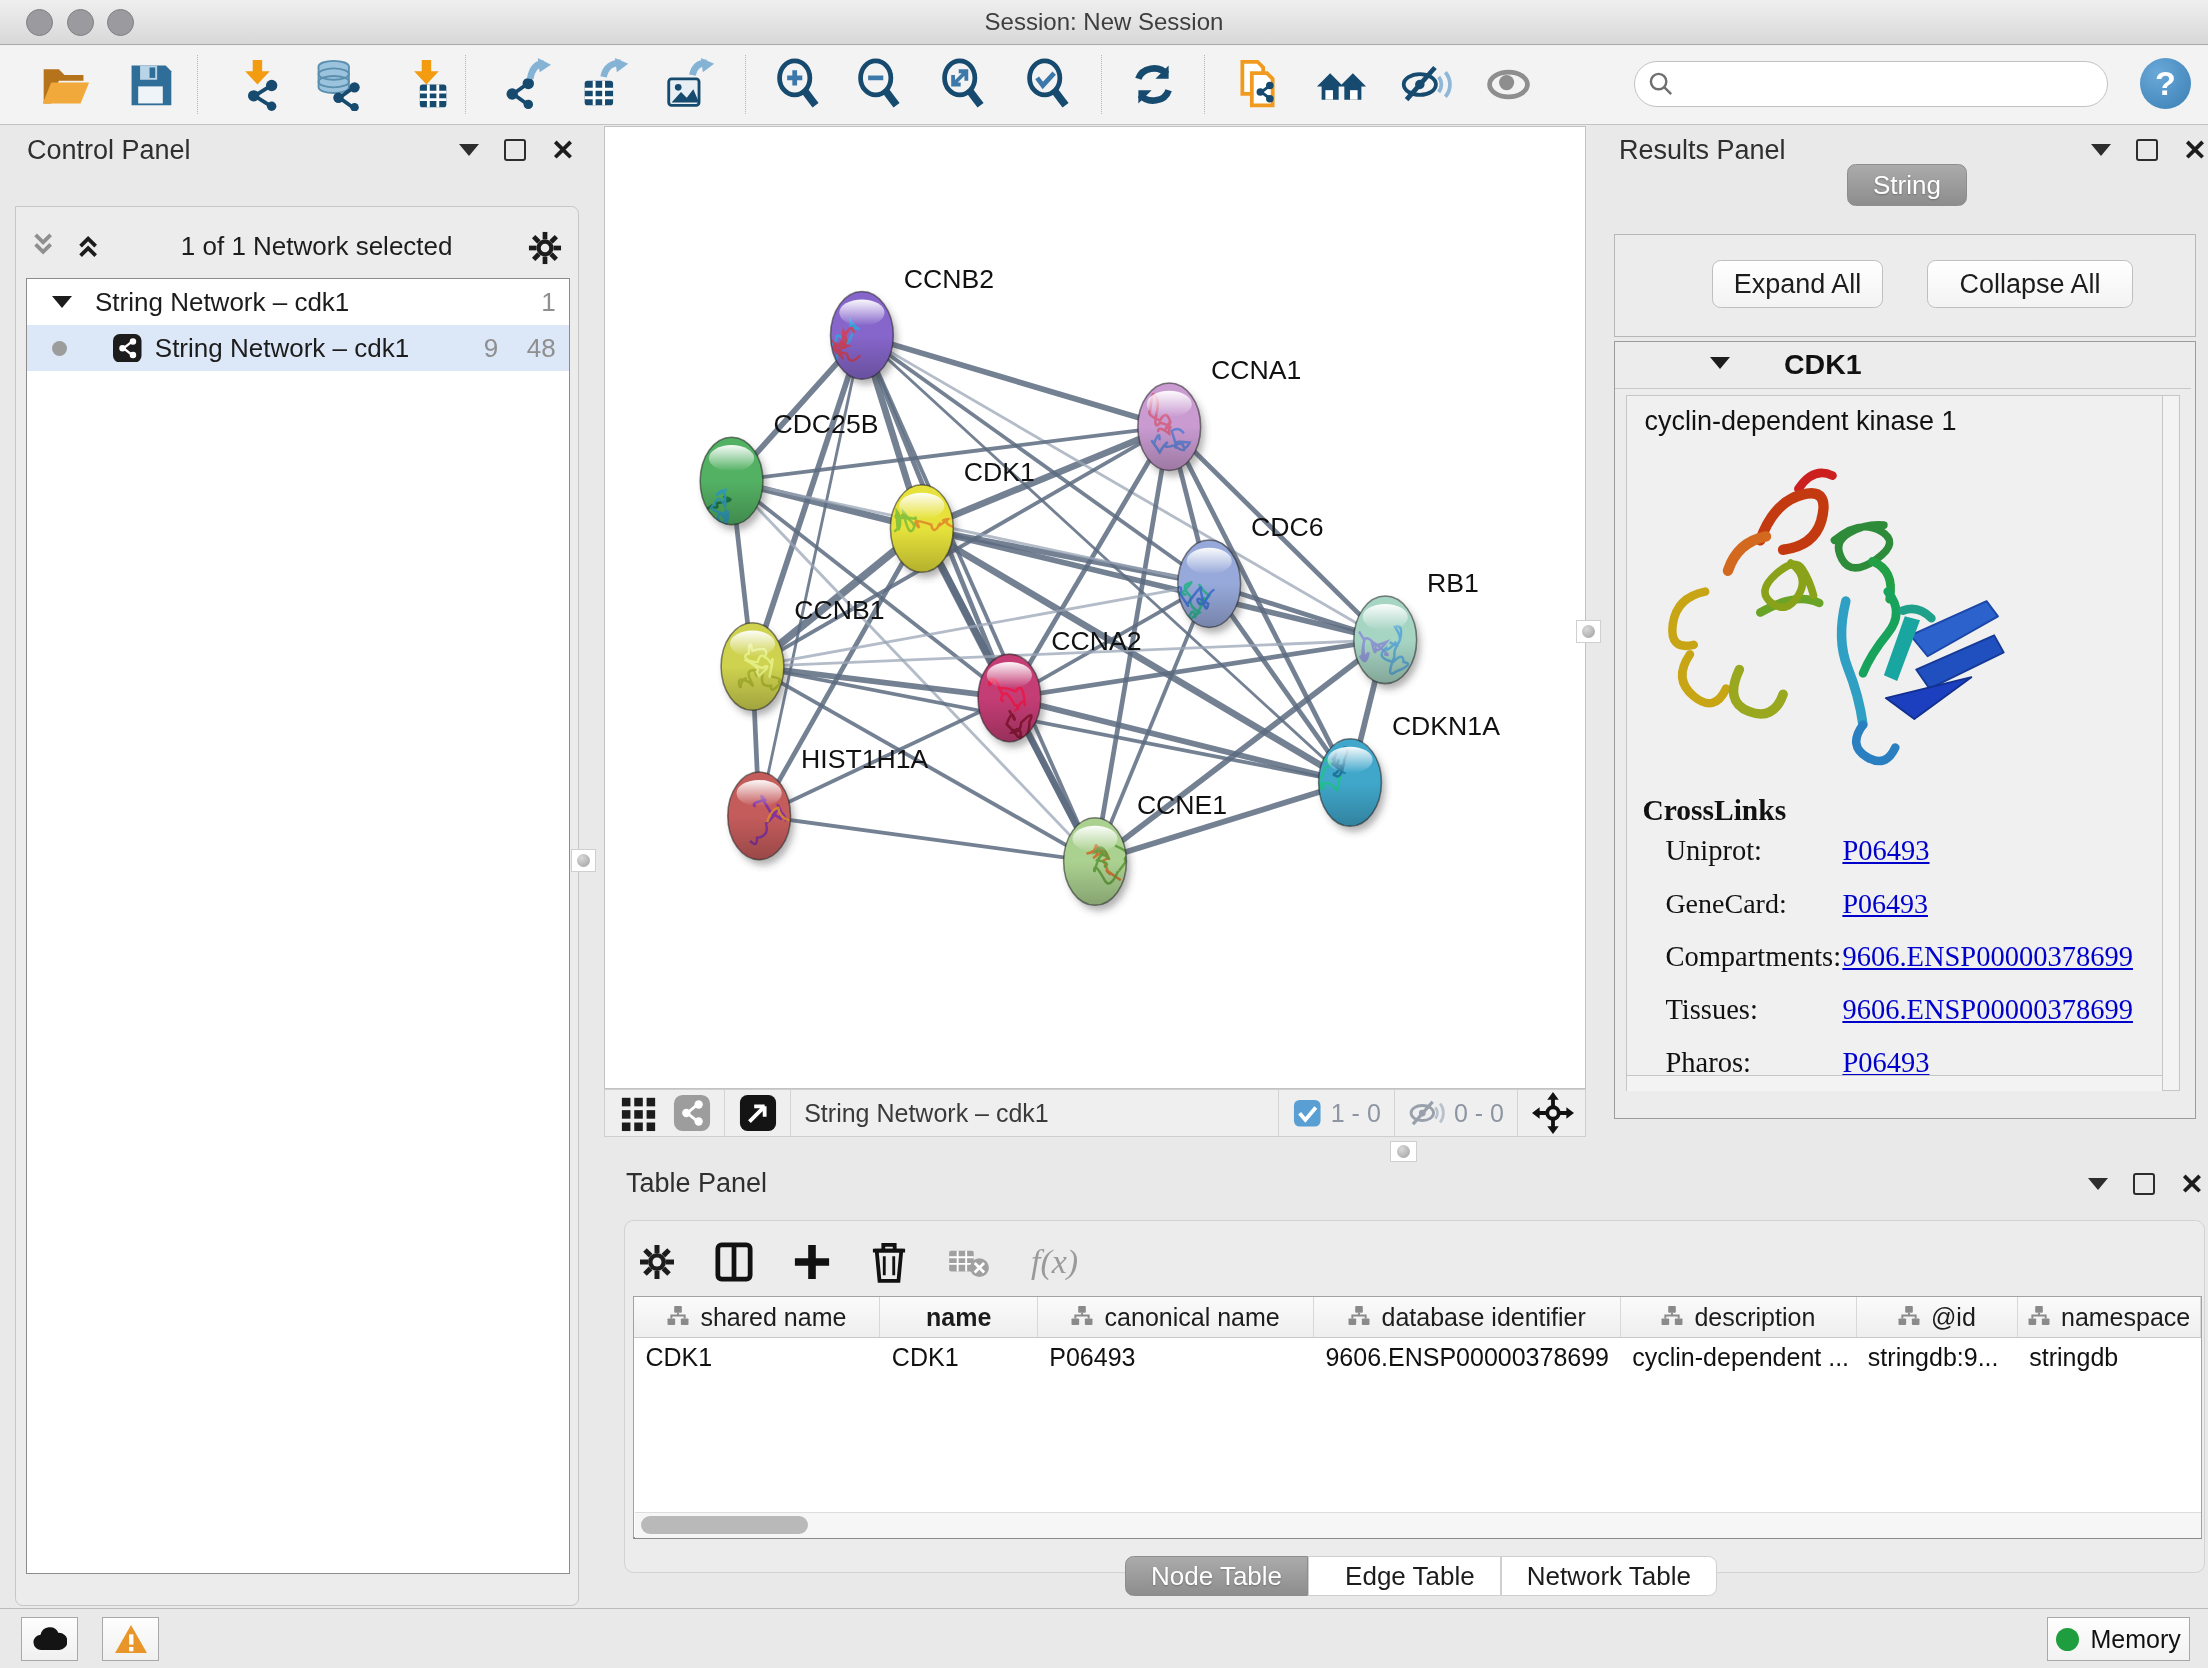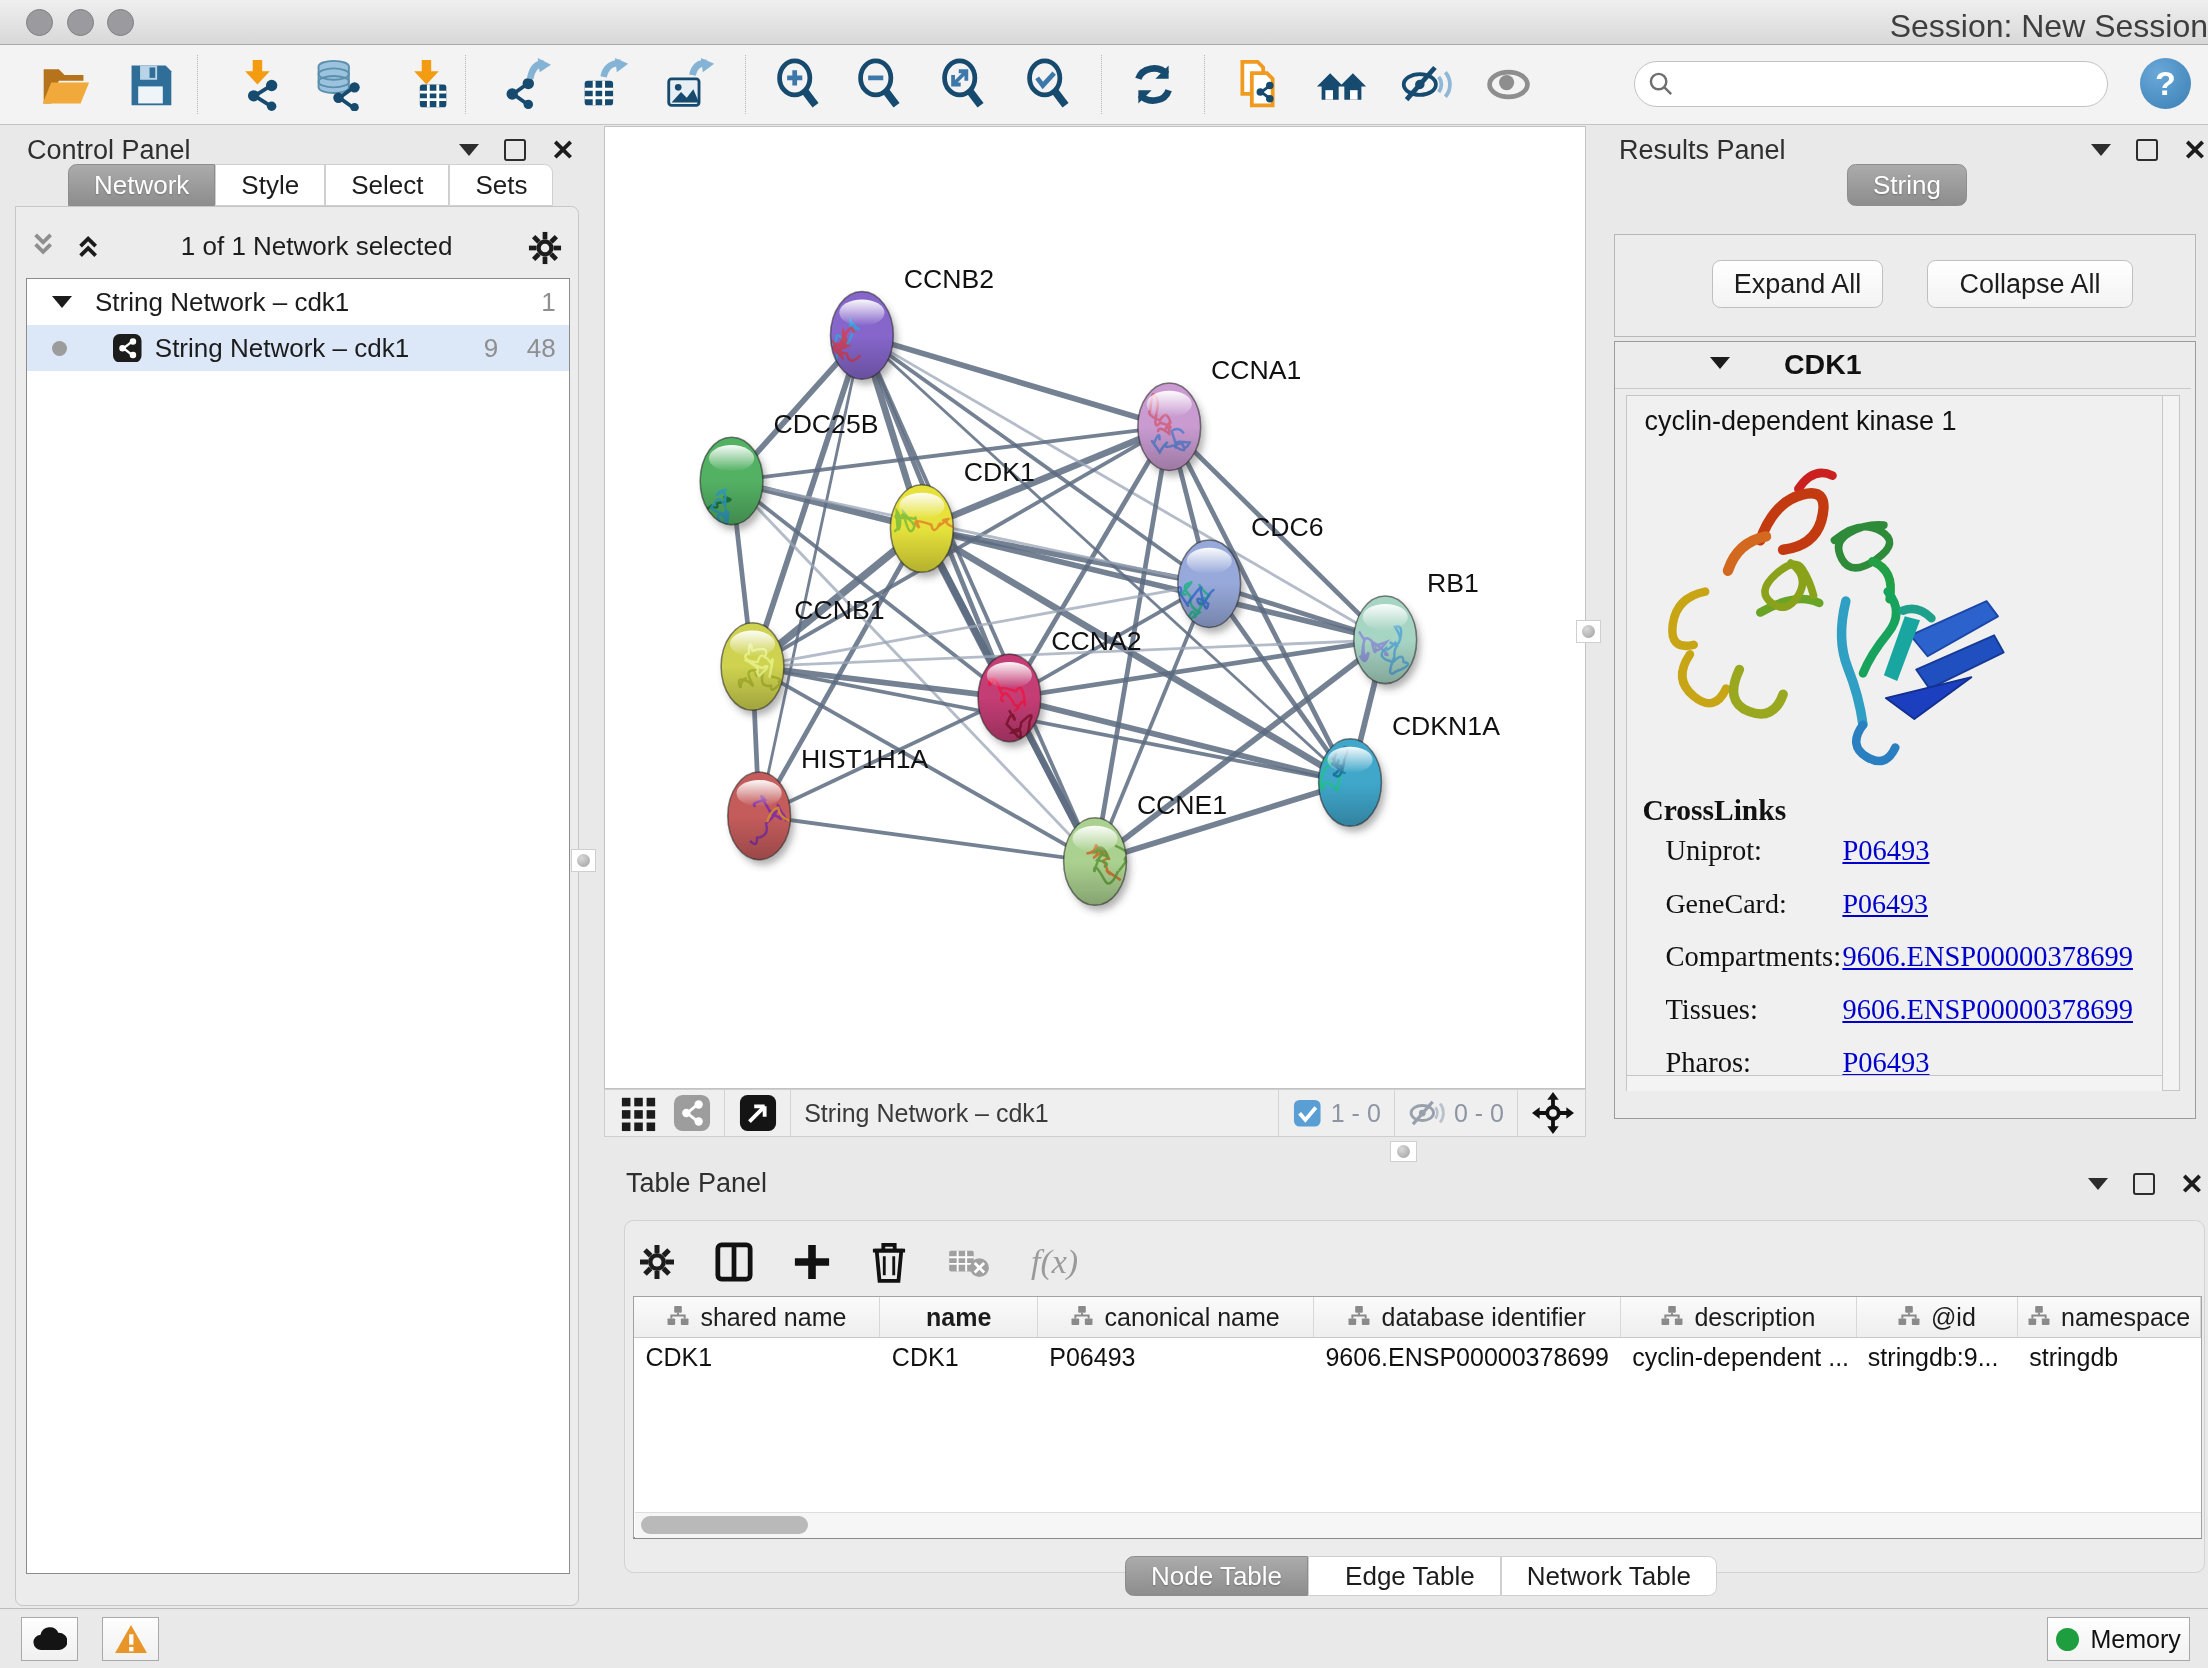--- a/index.html
+++ b/index.html
@@ -3,21 +3,21 @@
 <meta charset="utf-8">
 <style>
   html,body{margin:0;padding:0}
   body{width:2208px;height:1668px;position:relative;font-family:"Liberation Sans",sans-serif;
        background:#e9e9e9;overflow:hidden;-webkit-font-smoothing:antialiased}
   .abs{position:absolute}
   
   .titlebar{left:0;top:0;width:2208px;height:44px;background:linear-gradient(#efefef,#d8d8d8);
             border-bottom:1px solid #a9a9a9}
   .tl{width:25px;height:25px;border-radius:50%;background:#9b9b9f;border:1px solid #7f7f84;top:8.6px}
-  .title-text{width:100%;text-align:right;top:7.6px;font-size:32px;color:#3e3e3e}
+  .title-text{width:100%;text-align:center;top:7.6px;font-size:24px;color:#3e3e3e}
   
   .toolbar{left:0;top:45px;width:2208px;height:79px;background:#f3f3f3;border-bottom:1px solid #c3c3c3}
   .tbtn{top:11.4px;width:57px;height:57px;display:flex;align-items:center;justify-content:center}
   .tsep{top:9.5px;width:0;height:59px;border-left:1.9px dotted #b5b5b5}
   .searchbox{left:1634px;top:16px;width:474px;height:46px;background:#fff;border:1.9px solid #c2c2c2;
              border-radius:23px;display:flex;align-items:center;padding-left:13.3px;box-sizing:border-box}
   .searchbox input{border:none;outline:none;font-size:25px;width:399px;background:transparent;
                    font-family:"Liberation Sans",sans-serif}
   .helpbtn{left:2140px;top:13.3px;width:51px;height:51px;border-radius:50%;
            background:radial-gradient(circle at 35% 30%,#6aa8d8,#3a7fb5);display:flex;align-items:center;
@@ -268,26 +268,20 @@
   <div class="abs helpbtn">?</div>
 </div>
 
 <div class="abs" style="left:0;top:124px;width:592px;height:1486px">
   <div class="abs panel-title" style="left:27px;top:11.4px">Control Panel</div>
   <div class="abs win-ctl" style="left:459px;top:15px">
     <span class="tri-down"></span>
     <span class="sq"></span>
     <span class="xx">✕</span>
   </div>
-  <div class="abs tabrow toptabs" style="left:68px;top:40px" id="cp-tabs">
-      <span class="tab active">Network</span>
-      <span class="tab">Style</span>
-      <span class="tab">Select</span>
-      <span class="tab">Sets</span>
-    </div>
   <div class="abs cp-container" style="top:82px;height:1398px"></div>
   <div class="abs cp-header" style="top:107px">
     <svg width="32" height="28.5" viewBox="0 0 34 30">
         <g fill="none" stroke="#8f8f8f" stroke-width="4">
           <path d="M7 4l8 8 8-8M7 14l8 8 8-8"></path>
         </g>
       </svg>
     <svg width="32" height="28.5" viewBox="0 0 34 30" style="margin-left:13.3px">
         <g fill="none" stroke="#1c1c1c" stroke-width="4">
           <path d="M7 26l8-8 8 8M7 16l8-8 8 8"></path>

